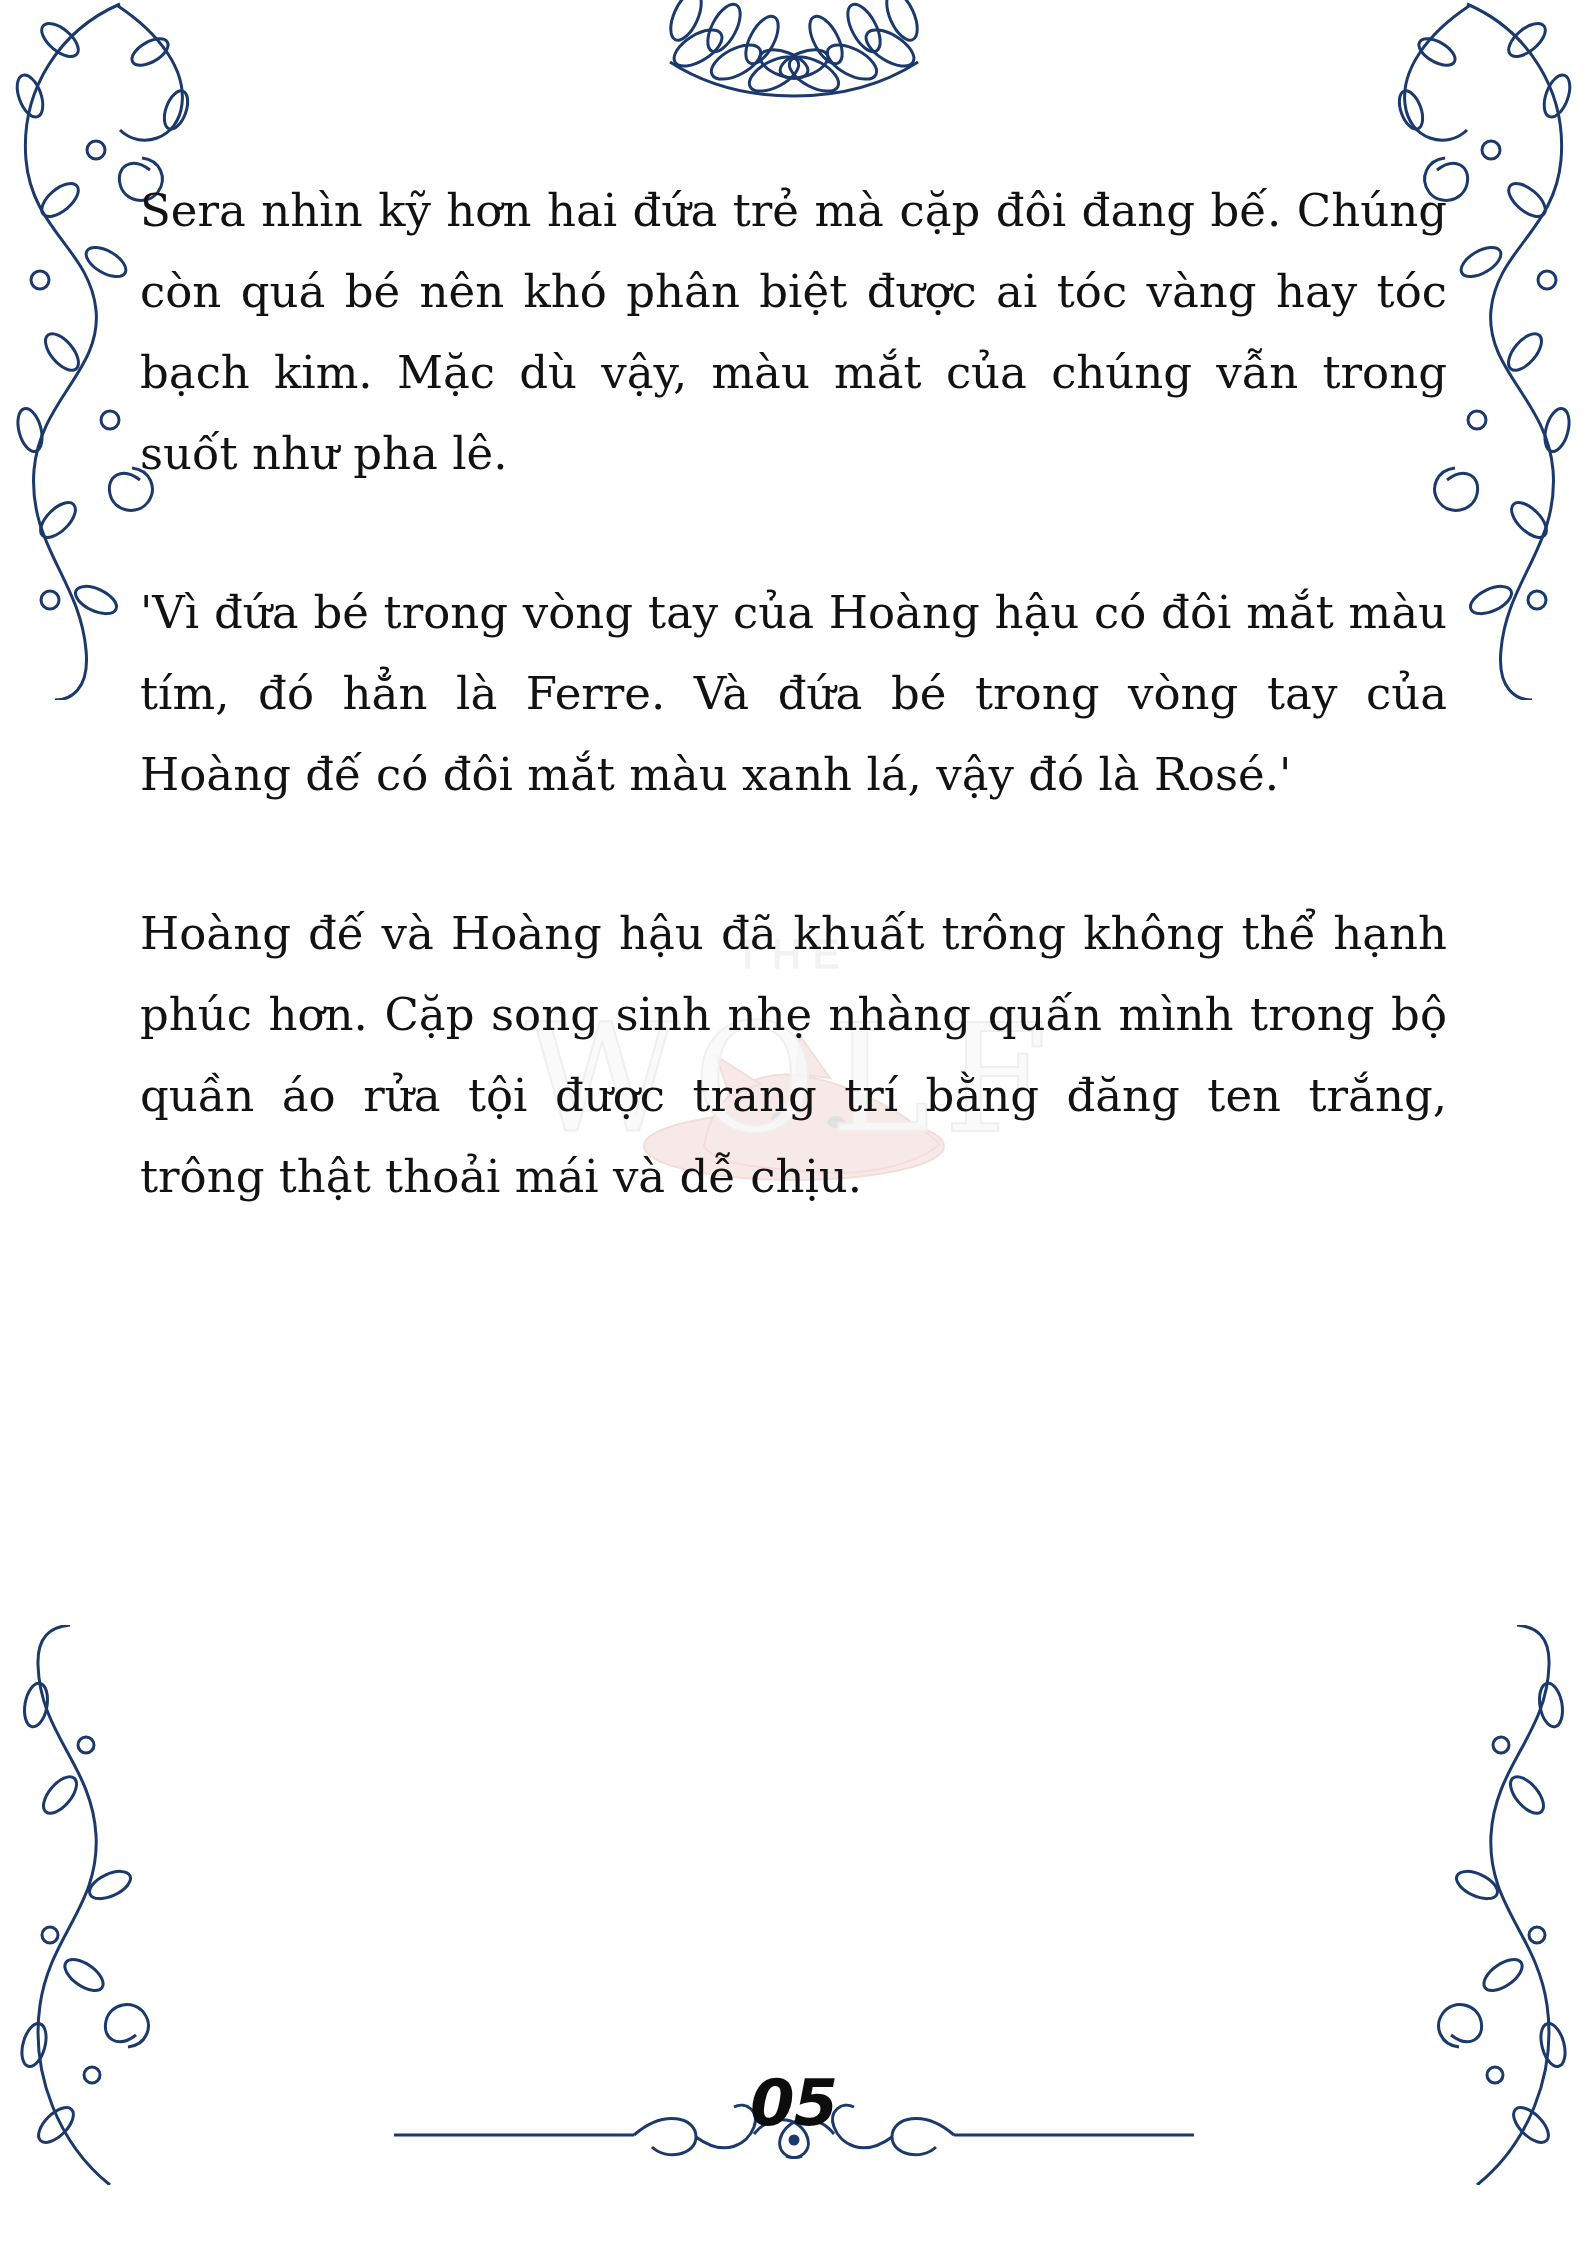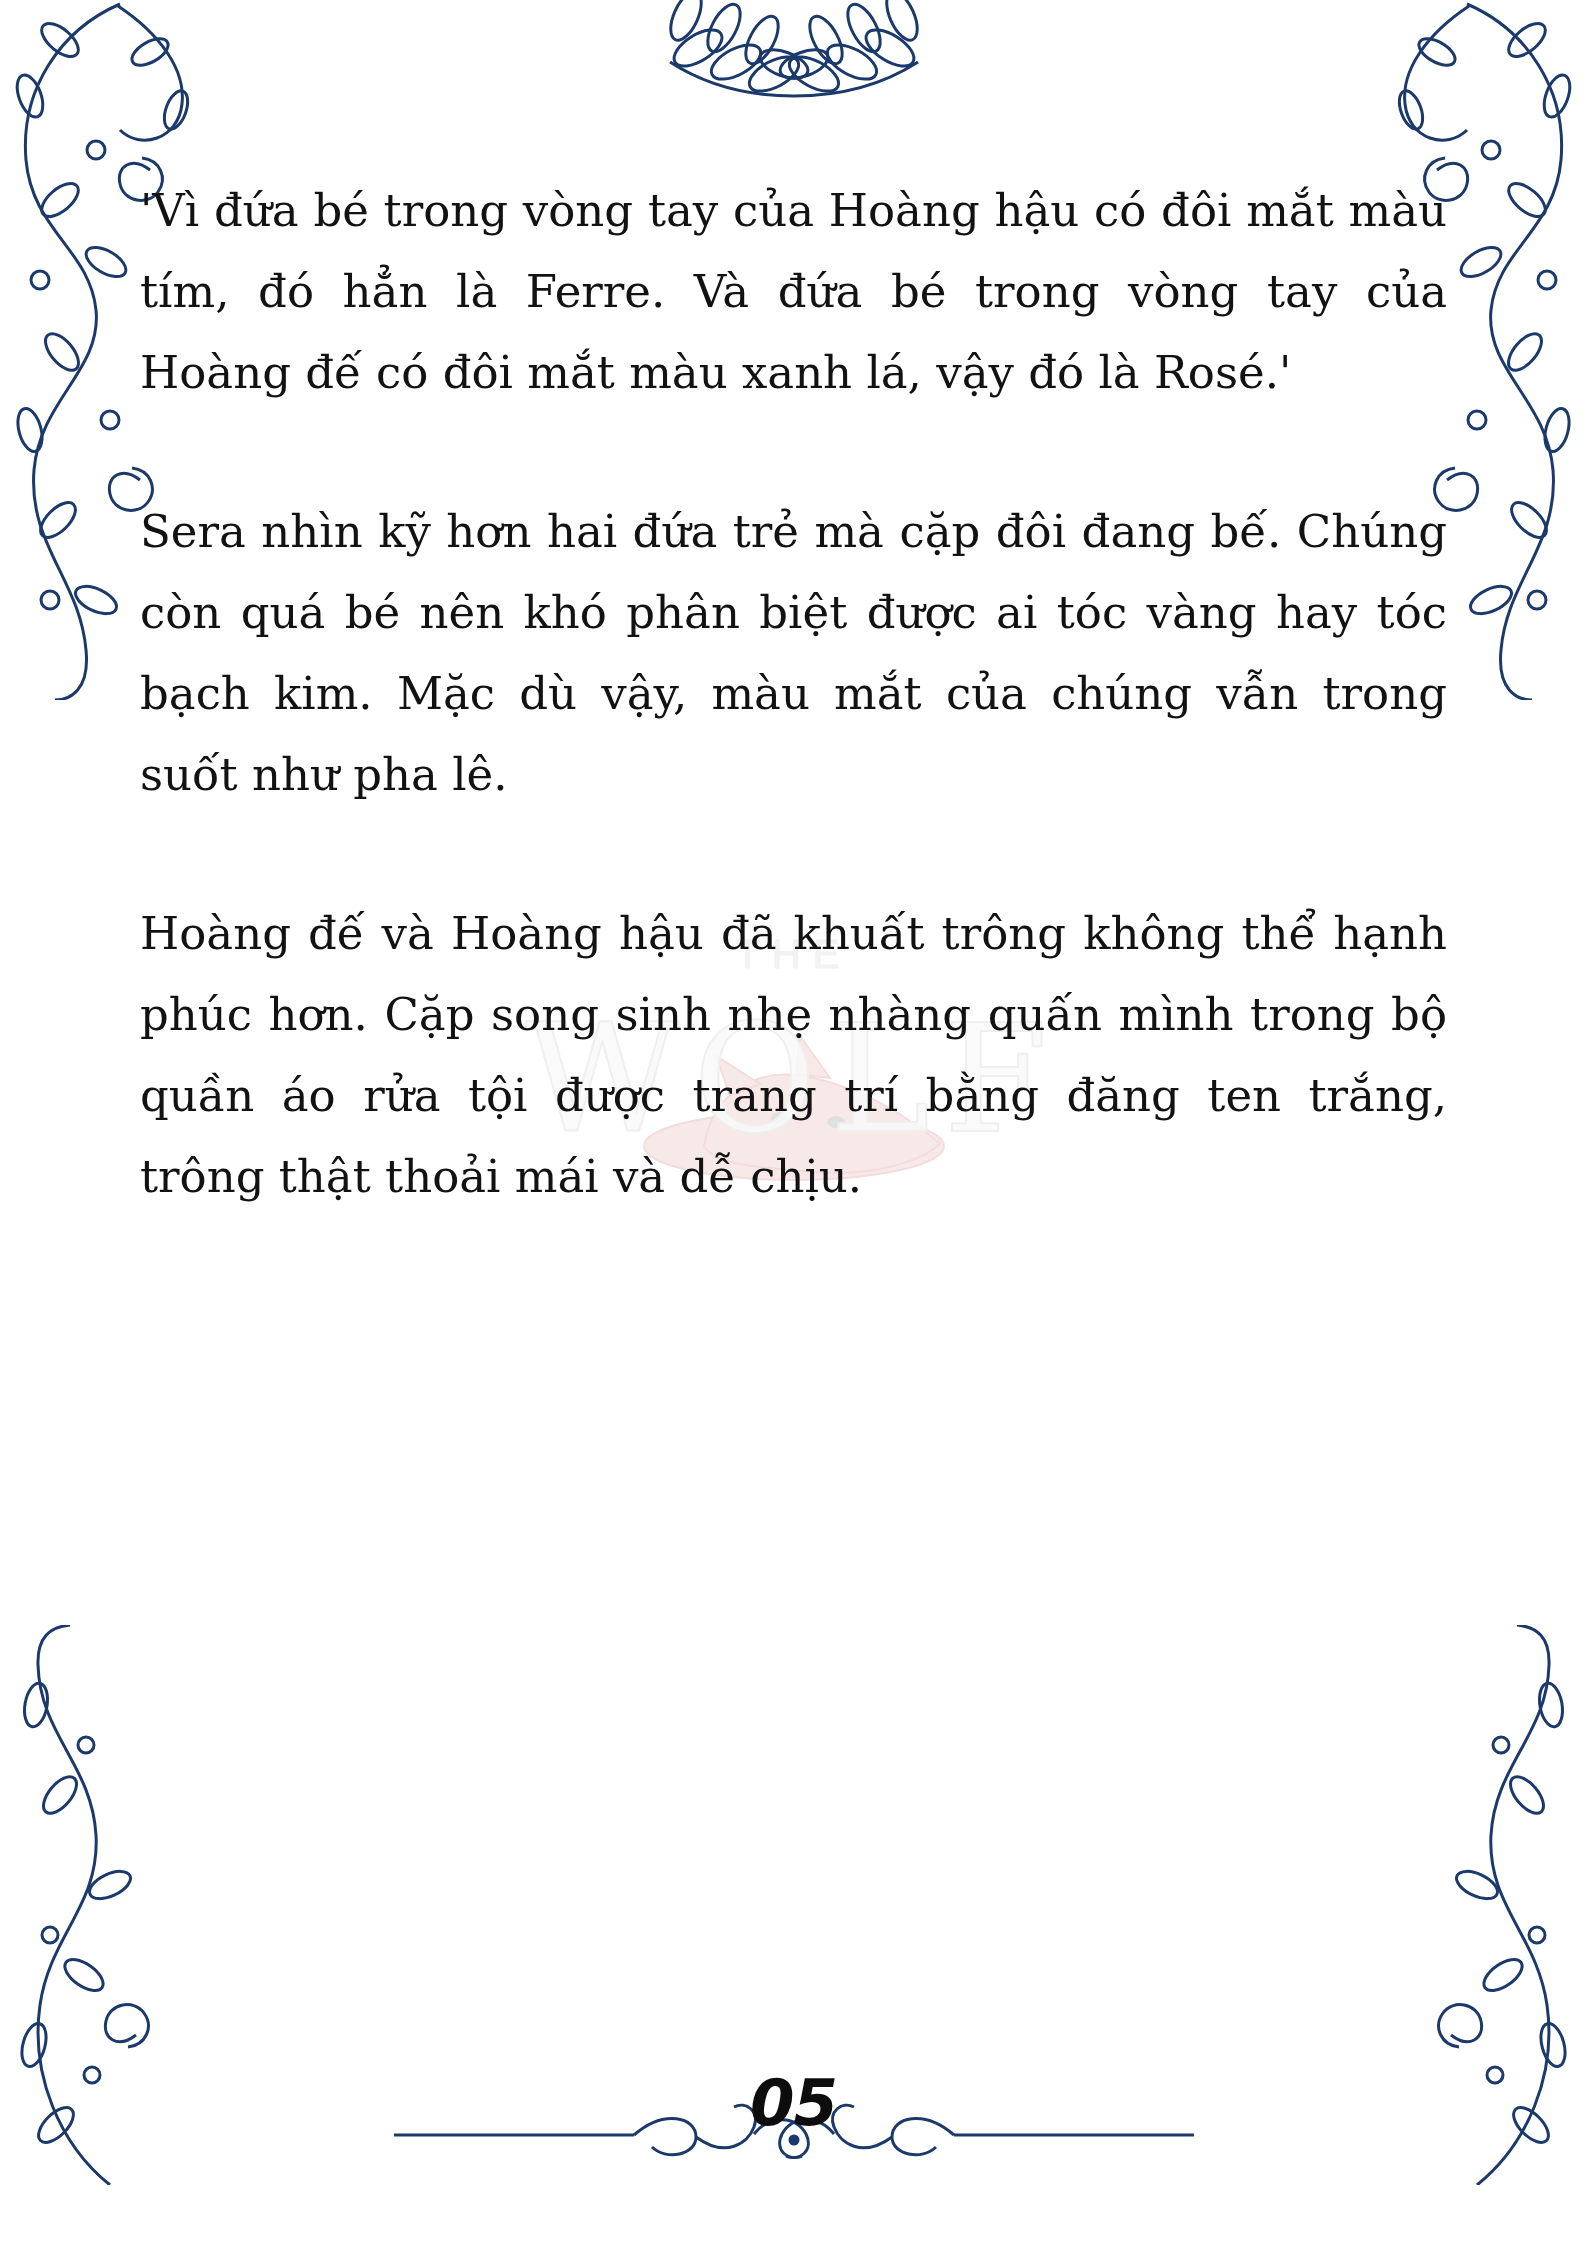--- a/index.html
+++ b/index.html
@@ -252,18 +252,18 @@
     <g fill="#9a9a9a">
       <ellipse cx="196" cy="92" rx="9" ry="6"></ellipse>
       <ellipse cx="252" cy="96" rx="9" ry="6"></ellipse>
     </g>
   </svg>
   <div class="wm-title">THE</div>
   <div class="wm-main">WOLF</div>
 </div>
 
 <div class="page-body">
+  <p class="para">Sera nhìn kỹ hơn hai đứa trẻ mà cặp đôi đang bế. Chúng còn quá bé nên khó phân biệt được ai tóc vàng hay tóc bạch kim. Mặc dù vậy, màu mắt của chúng vẫn trong suốt như pha lê.</p>
   <p class="para">'Vì đứa bé trong vòng tay của Hoàng hậu có đôi mắt màu tím, đó hẳn là Ferre. Và đứa bé trong vòng tay của Hoàng đế có đôi mắt màu xanh lá, vậy đó là Rosé.'</p>
-  <p class="para">Sera nhìn kỹ hơn hai đứa trẻ mà cặp đôi đang bế. Chúng còn quá bé nên khó phân biệt được ai tóc vàng hay tóc bạch kim. Mặc dù vậy, màu mắt của chúng vẫn trong suốt như pha lê.</p>
   <p class="para">Hoàng đế và Hoàng hậu đã khuất trông không thể hạnh phúc hơn. Cặp song sinh nhẹ nhàng quấn mình trong bộ quần áo rửa tội được trang trí bằng đăng ten trắng, trông thật thoải mái và dễ chịu.</p>
 </div>
 
 <div class="page-number">05</div>
 
 </body></html>

